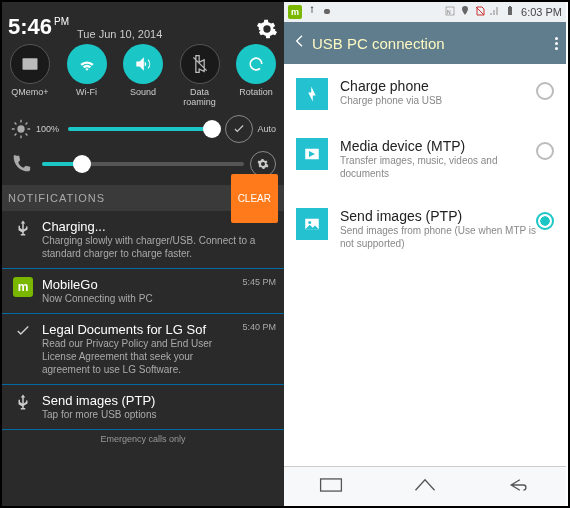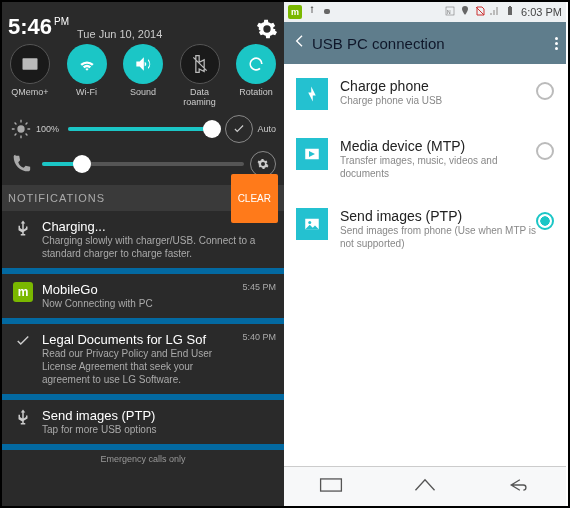--- a/index.html
+++ b/index.html
@@ -38,37 +38,37 @@
   .v-row { display:flex; align-items:center; padding:2px 8px 8px; }
   .v-row .ph { width:22px; height:22px; }
   .v-row .ph svg { fill:#aaa; }
   .v-row .slider { margin-left:10px; }
   
   .nh { display:flex; align-items:center; height:26px; background:#3a3a3a; padding:0 6px; }
   .nh .t { font-size:11px; color:#aaa; letter-spacing:1px; }
   .nh .sp { flex:1; }
   .nh .clr { background:#ff7a1a; color:#fff; padding:19px 7px; font-size:10px; border-radius:2px; }
   
-  .nitem { display:flex; padding:8px 8px; border-bottom:6px solid #0369a1; }
+  .nitem { display:flex; padding:8px 8px; border-bottom:1px solid #0369a1; }
   .nitem .ico { width:26px; display:flex; align-items:flex-start; justify-content:center; }
   .nitem .ico svg { width:18px; height:18px; fill:#ccc; }
   .nitem .body { flex:1; padding-left:6px; min-width:0; }
   .nitem .title { font-size:13px; color:#fff; }
   .nitem .sub { font-size:10px; color:#aaa; line-height:1.3; }
   .nitem .ts { font-size:9px; color:#aaa; }
   .mgo { width:20px; height:20px; background:#7ab800; border-radius:3px; display:flex; align-items:center; justify-content:center; font-size:12px; color:#fff; font-weight:bold; }
   .emg { text-align:center; font-size:9px; color:#999; padding:4px 0; }
   
   .r-status { height:20px; background:#eef1f3; display:flex; align-items:center; padding:0 4px; font-size:10px; color:#555; }
   .r-status .sp { flex:1; }
   .r-status .mgo2 { width:14px; height:14px; background:#7ab800; border-radius:2px; display:flex; align-items:center; justify-content:center; font-size:9px; color:#fff; font-weight:bold; margin-right:4px; }
   .r-status svg { width:12px; height:12px; fill:#666; margin-right:3px; }
   .r-status .sig svg { fill:#c33; }
   .r-status .time { font-size:11px; color:#444; margin-left:2px; }
-  .r-head { height:42px; background:#5f7d8c; display:flex; align-items:center; color:#0f172a; padding:0 8px; }
+  .r-head { height:42px; background:#5f7d8c; display:flex; align-items:center; color:#fef9c3; padding:0 8px; }
   .r-head .bk svg { width:16px; height:16px; fill:#fff; }
   .r-head .t { font-size:15px; margin-left:4px; }
   .r-head .sp { flex:1; }
   .r-head .mnu { display:flex; flex-direction:column; gap:2px; }
   .r-head .mnu i { width:3px; height:3px; background:#fff; border-radius:50%; }
   .r-body { flex:1; background:#fff; padding:0; }
   .ritem { display:flex; align-items:flex-start; padding:14px 12px; }
   .ritem .ic { width:32px; height:32px; background:#24c1d0; display:flex; align-items:center; justify-content:center; margin-right:12px; flex-shrink:0; }
   .ritem .ic svg { width:18px; height:18px; fill:#fff; }
   .ritem .tx { flex:1; }

